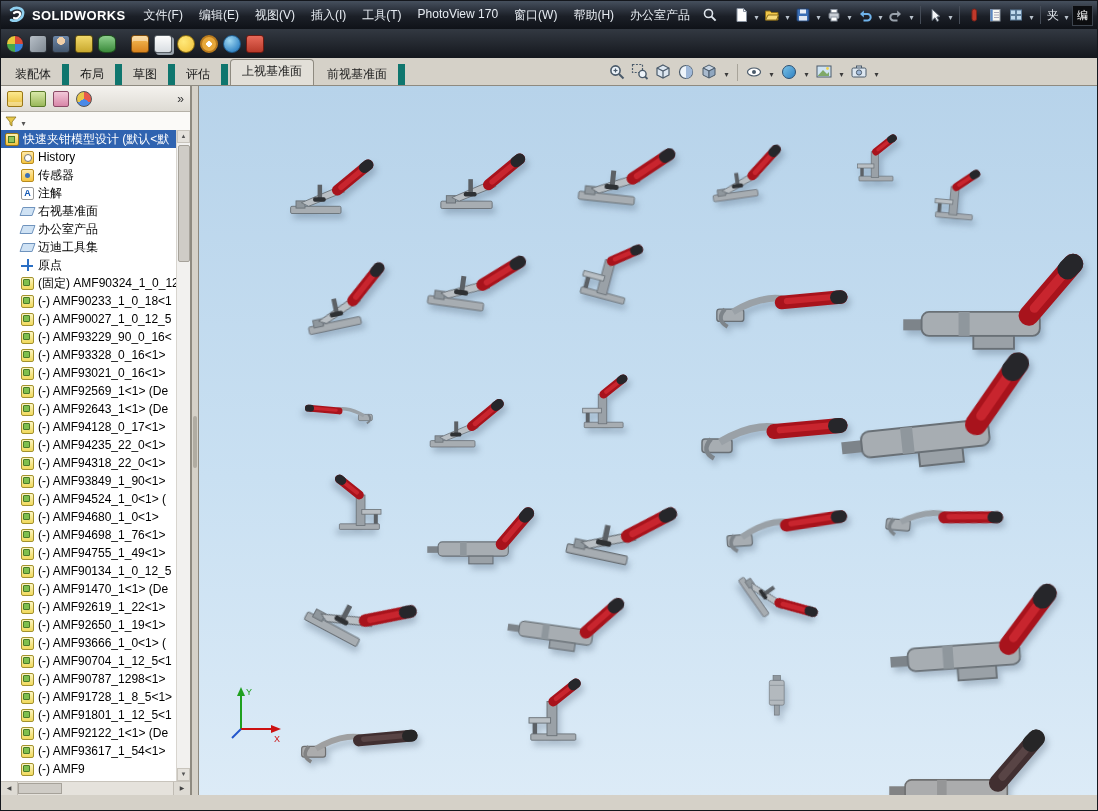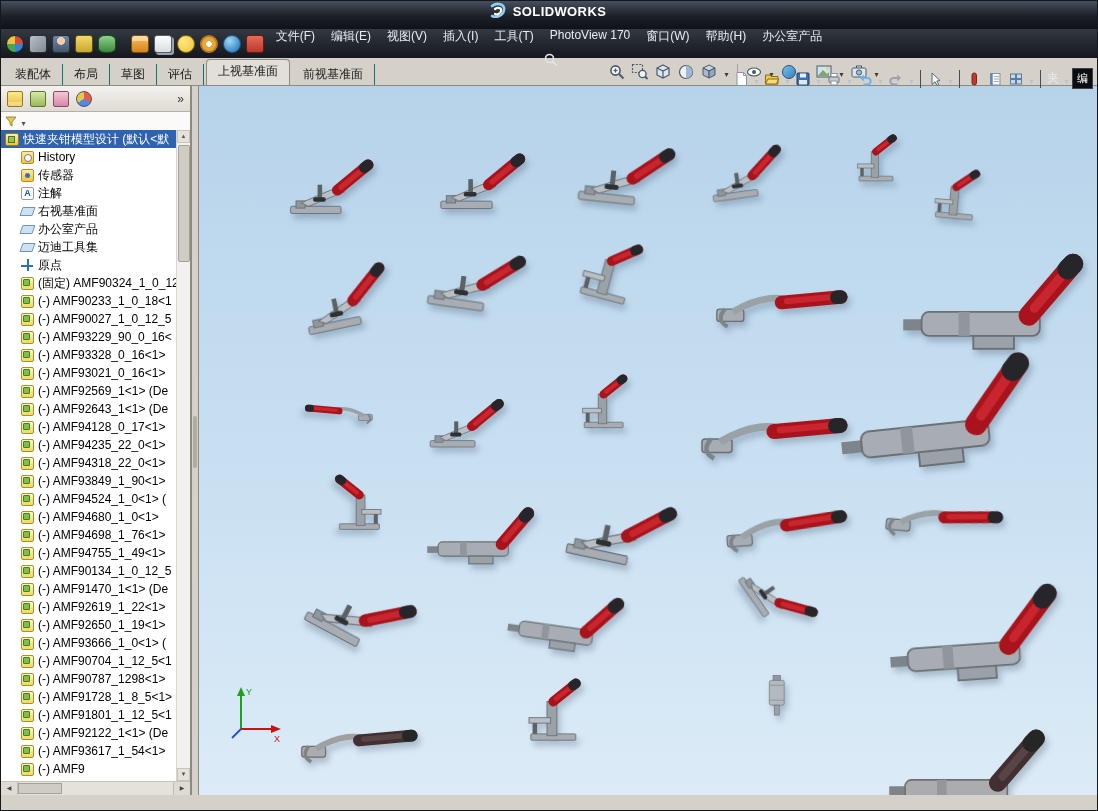--- a/index.html
+++ b/index.html
@@ -1,19 +1,19 @@
 <!DOCTYPE html>
 <html><head>
 <meta charset="utf-8">
 <style>
   html,body{margin:0;padding:0;background:#9aa0a6;font-family:"Liberation Sans","DejaVu Sans",sans-serif;}
   #app{position:relative;width:1098px;height:811px;background:#d5d1c8;overflow:hidden;box-sizing:border-box;border:1px solid #14171d;}
 
   
-  .titlebar{position:absolute;left:0;top:0;width:100%;height:28px;background:linear-gradient(#46505e,#1b1f27 55%,#0f1218);display:flex;align-items:center;color:#fff;z-index:30;flex-direction:column;}
+  .titlebar{position:absolute;left:0;top:0;width:100%;height:28px;background:linear-gradient(#46505e,#1b1f27 55%,#0f1218);display:flex;align-items:center;color:#fff;z-index:30;}
   .brand{display:flex;align-items:center;gap:5px;padding:0 10px 0 6px;font-weight:bold;font-size:13px;letter-spacing:.4px;white-space:nowrap;}
   .menubar{display:flex;font-size:12px;color:#e7ecf2;}
   .menu-item{padding:7px 8px;cursor:default;white-space:nowrap;}
   .search-btn{margin-left:4px;display:flex;align-items:center;}
   .tb-icons{margin-left:auto;display:flex;align-items:center;gap:1px;padding-right:4px;}
   .tb-btn{width:20px;height:20px;display:flex;align-items:center;justify-content:center;border-radius:2px;}
   .caret{display:inline-block;width:9px;text-align:center;}
   .caret::before{content:"\25BE";font-size:8px;color:#b9c2cc;}
   .tb-sep{width:1px;height:18px;background:#454c57;margin:0 3px;}
   .tb-label{font-size:12px;color:#e8edf3;padding:0 2px;}
@@ -30,21 +30,21 @@
   .ai.win{background:linear-gradient(#f7c05a,#d8831e);border:1px solid #7a4a0e;box-shadow:inset 0 5px 0 rgba(255,255,255,.45);margin-left:10px;}
   .ai.copy{background:linear-gradient(#fdfdfd,#d8dde2);border:1px solid #596066;box-shadow:2px 2px 0 #9aa3ac;}
   .ai.smiley{border-radius:50%;background:radial-gradient(circle at 35% 35%,#ffe97a,#f2c23a);border:1px solid #8a6d10;}
   .ai.clock{border-radius:50%;background:radial-gradient(#fff 0 26%,#e8a83a 30%);border:2px solid #b87a1e;}
   .ai.globe{border-radius:50%;background:radial-gradient(circle at 35% 30%,#9fd8f2,#3a8ac8 72%);border:1px solid #1e5a8a;}
   .ai.tool{background:linear-gradient(#e86a5a,#b83a2a);border:1px solid #6e1a12;}
 
   
   .tabstrip{position:absolute;left:0;top:57px;width:100%;height:28px;background:#d5d1c8;border-bottom:1px solid #8e8a80;box-sizing:border-box;z-index:28;}
   .tabs{display:flex;align-items:flex-end;height:100%;padding-left:3px;}
-  .tab{font-size:12px;color:#1a1a1a;height:21px;line-height:21px;padding:0 11px;border-right:1px solid #0f766e;white-space:nowrap;margin-top:20px;}
+  .tab{font-size:12px;color:#1a1a1a;height:21px;line-height:21px;padding:0 11px;border-right:7px solid #0f766e;white-space:nowrap;margin-top:20px;}
   .tab.active{height:25px;line-height:23px;background:#e2dfd8;border:1px solid #8e8a80;border-bottom:none;border-radius:4px 4px 0 0;margin:0 2px;}
   .hud{position:absolute;left:606px;top:4px;display:flex;align-items:center;gap:3px;}
   .hud-btn{display:flex;align-items:center;padding:1px;border-radius:2px;}
   .hud .caret::before{color:#3a3a3a;}
   .hud-sep{width:1px;height:17px;background:#a8a49a;margin:0 3px;}
 
   
   .panel{position:absolute;left:0;top:85px;width:190px;height:709px;background:#ffffff;border-right:1px solid #8e8a80;box-sizing:border-box;overflow:hidden;}
   .panel-tabs{height:26px;background:linear-gradient(#f4f2ee,#dedbd4);border-bottom:1px solid #b5b1a8;display:flex;align-items:center;gap:7px;padding:0 6px;box-sizing:border-box;}
   .pi{width:16px;height:16px;border-radius:2px;box-sizing:border-box;}

